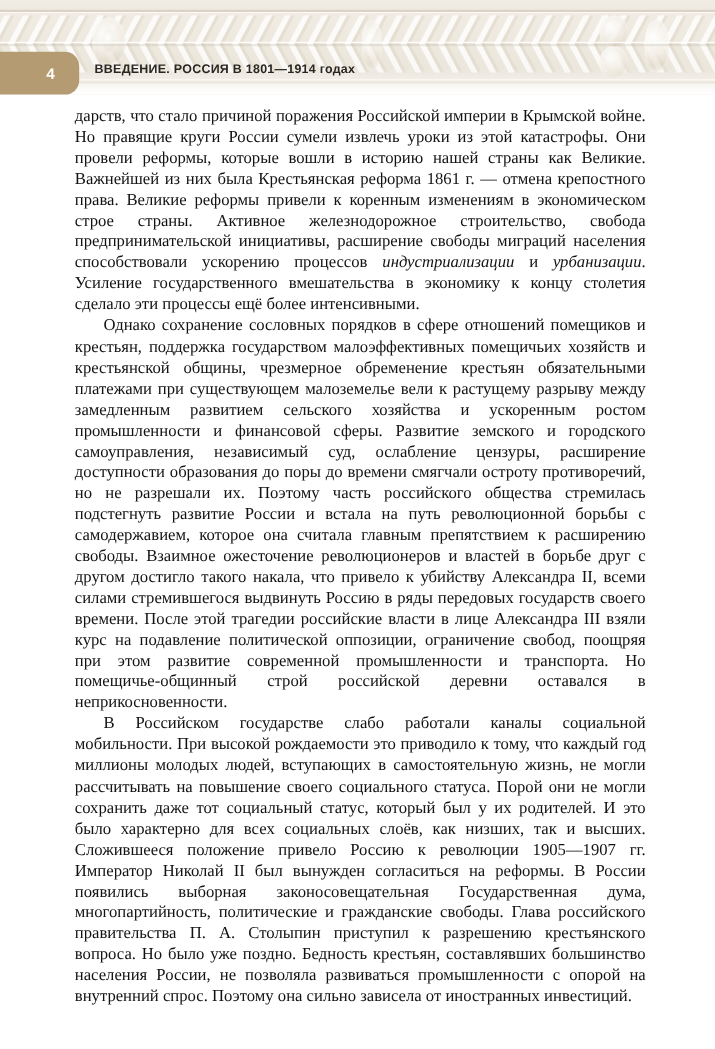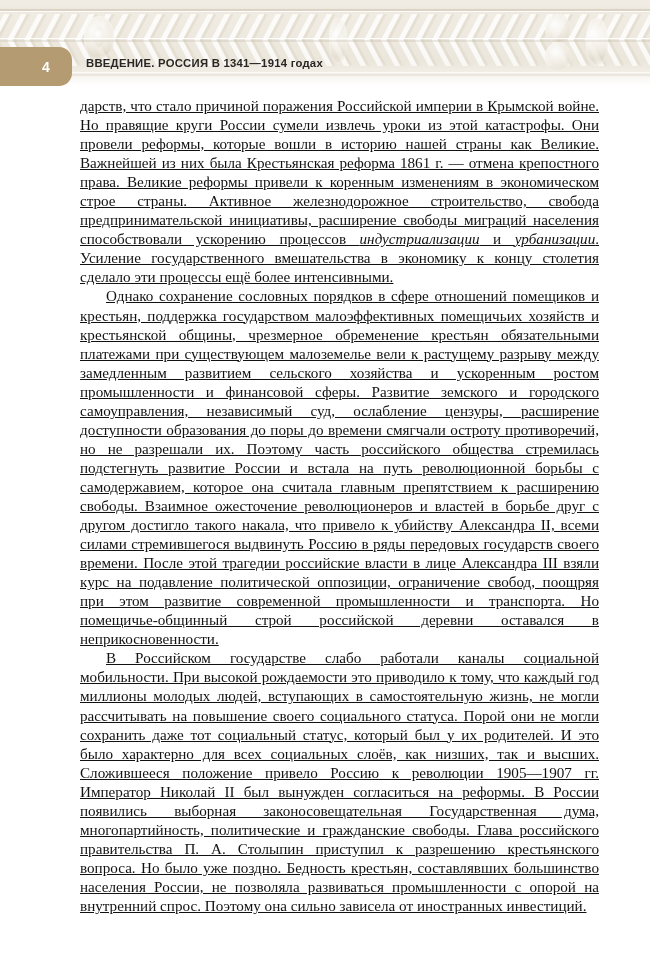--- a/index.html
+++ b/index.html
@@ -174,24 +174,23 @@
     font-size: 11.3px;
     letter-spacing: 0.25px;
     color: #2a2723;
     white-space: nowrap;
     line-height: 1;
   }
 
   
   .text-column {
     position: absolute;
-    left: 80px;
+    left: 68px;
     top: 96px;
     width: 519px;
-    text-decoration: underline;
   }
   .para {
     margin: 0;
     text-align: justify;
     text-justify: inter-word;
     text-indent: 26px;
     font-size: 15.15px;
     line-height: 19.05px;
     hyphens: manual;
     color: #121212;
@@ -229,21 +228,21 @@
     <div class="band-shadow s2"></div>
     <div class="band-rule r2"></div>
     <div class="band-shadow s3"></div>
     <div class="band-rule r3"></div>
   </div>
 
   <div class="page-badge">
     <span class="num">4</span>
   </div>
 
-  <div class="running-head">ВВЕДЕНИЕ. РОССИЯ В 1341—1914 годах</div>
+  <div class="running-head">ВВЕДЕНИЕ. РОССИЯ В 1801—1914 годах</div>
 
   <div class="text-column">
     <p class="para cont">дарств, что стало причиной поражения Российской империи в Крымской войне. Но правящие круги России сумели извлечь уроки из этой катастрофы. Они провели реформы, которые вошли в историю нашей страны как Великие. Важнейшей из них была Крестьянская реформа 1861 г. — отмена крепостного права. Великие реформы привели к коренным изменениям в экономическом строе страны. Активное железнодорожное строительство, свобода предпринимательской инициативы, расширение свободы миграций населения способствовали ускорению процессов <em>индустриализации</em> и <em>урбанизации</em>. Усиление государственного вмешательства в экономику к концу столетия сделало эти процессы ещё более интенсивными.</p>
     <p class="para">Однако сохранение сословных порядков в сфере отношений помещиков и крестьян, поддержка государством малоэффективных помещичьих хозяйств и крестьянской общины, чрезмерное обременение крестьян обязательными платежами при существующем малоземелье вели к растущему разрыву между замедленным развитием сельского хозяйства и ускоренным ростом промышленности и финансовой сферы. Развитие земского и городского самоуправления, независимый суд, ослабление цензуры, расширение доступности образования до поры до времени смягчали остроту противоречий, но не разрешали их. Поэтому часть российского общества стремилась подстегнуть развитие России и встала на путь революционной борьбы с самодержавием, которое она считала главным препятствием к расширению свободы. Взаимное ожесточение революционеров и властей в борьбе друг с другом достигло такого накала, что привело к убийству Александра II, всеми силами стремившегося выдвинуть Россию в ряды передовых государств своего времени. После этой трагедии российские власти в лице Александра III взяли курс на подавление политической оппозиции, ограничение свобод, поощряя при этом развитие современной промышленности и транспорта. Но помещичье-общинный строй российской деревни оставался в неприкосновенности.</p>
     <p class="para">В Российском государстве слабо работали каналы социальной мобильности. При высокой рождаемости это приводило к тому, что каждый год миллионы молодых людей, вступающих в самостоятельную жизнь, не могли рассчитывать на повышение своего социального статуса. Порой они не могли сохранить даже тот социальный статус, который был у их родителей. И это было характерно для всех социальных слоёв, как низших, так и высших. Сложившееся положение привело Россию к революции 1905—1907 гг. Император Николай II был вынужден согласиться на реформы. В России появились выборная законосовещательная Государственная дума, многопартийность, политические и гражданские свободы. Глава российского правительства П. А. Столыпин приступил к разрешению крестьянского вопроса. Но было уже поздно. Бедность крестьян, составлявших большинство населения России, не позволяла развиваться промышленности с опорой на внутренний спрос. Поэтому она сильно зависела от иностранных инвестиций.</p>
   </div>
 
 </div>
 
 </body></html>

